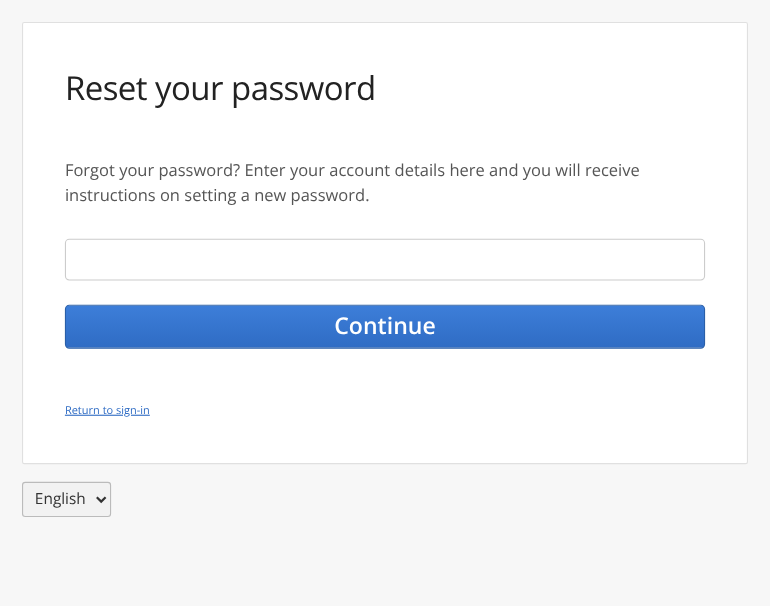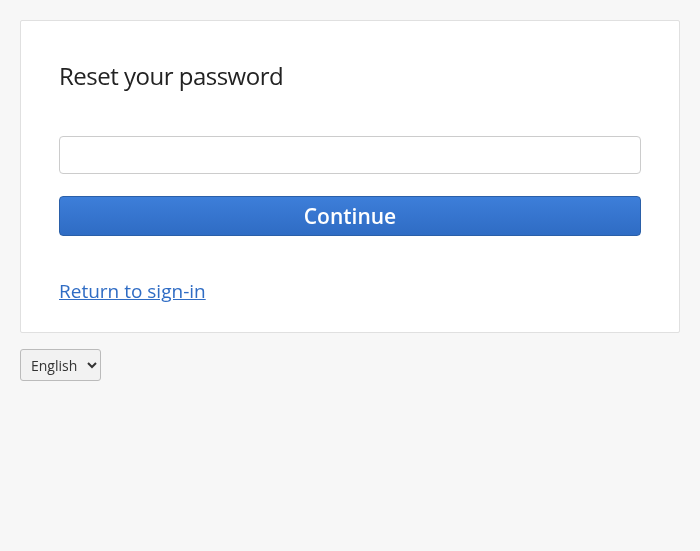--- a/index.html
+++ b/index.html
@@ -14,21 +14,21 @@
       height: 551px;
       padding: 20px;
     }
     .card {
       background: #fff;
       border: 1px solid #e0e0e0;
       border-radius: 2px;
       padding: 38px 38px 28px 38px;
     }
     .page-title {
-      font-size: 24px;
+      font-size: 30px;
       font-weight: 400;
       color: #222;
       margin-bottom: 44px;
       letter-spacing: -0.5px;
     }
     .instruction {
       font-size: 15px;
       color: #555;
       line-height: 1.55;
       margin-bottom: 26px;
@@ -60,45 +60,47 @@
       border-radius: 4px;
       color: #fff;
       font-size: 21px;
       font-weight: 600;
       cursor: pointer;
       margin-bottom: 42px;
       font-family: inherit;
     }
     .return-link {
       color: #2f6cc4;
-      font-size: 19px;
+      font-size: 10px;
       text-decoration: underline;
       display: inline-block;
-      margin-bottom: 0;
+      margin-bottom: 14px;
     }
     .lang-select {
       margin-top: 16px;
       height: 32px;
       padding: 4px 6px;
       font-size: 14px;
       border: 1px solid #bbb;
       border-radius: 3px;
       background: #f2f2f2;
       font-family: inherit;
       color: #333;
+      text-align: right;
     }
   </style>
 </head>
 <body>
 
 
 
 <div class="card">
   <h1 class="page-title">Reset your password</h1>
 
+  <p class="instruction">Forgot your password? Enter your account details here and you will receive instructions on setting a new password.</p>
 
 
   <input type="text" class="text-input" value="" style="">
 
   <button class="continue-btn">Continue</button>
 
   <a href="#" class="return-link">Return to sign-in</a>
 </div>
 
 <select class="lang-select">

